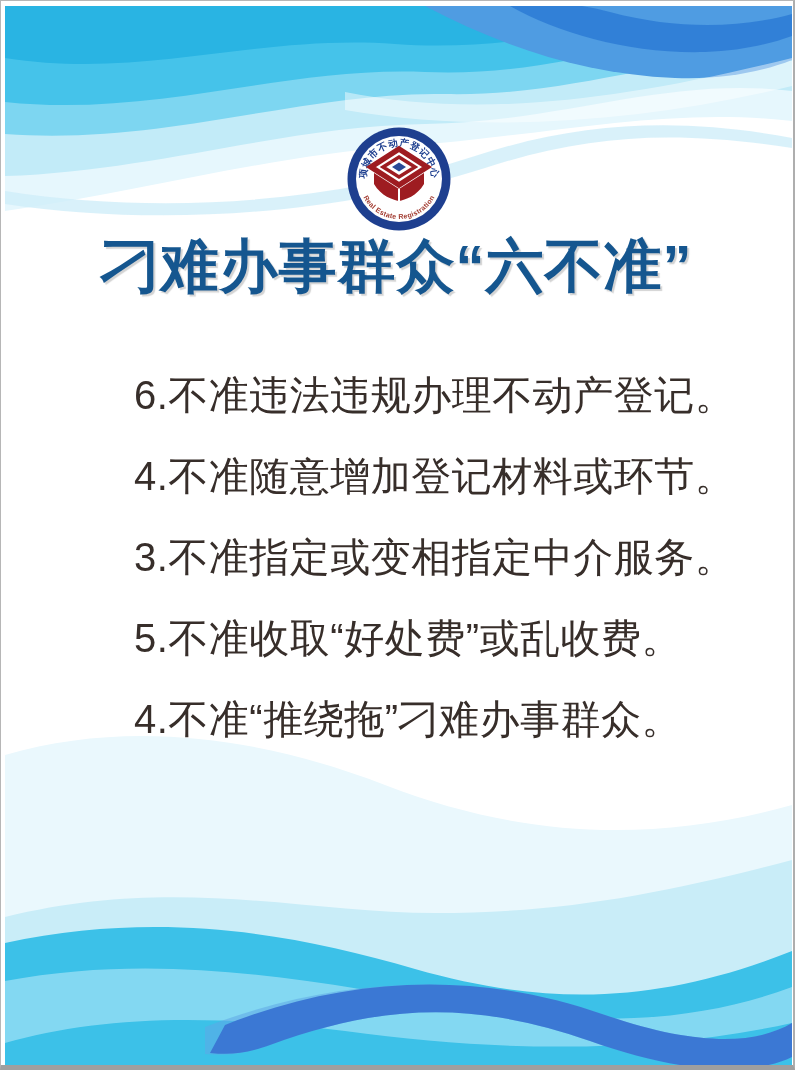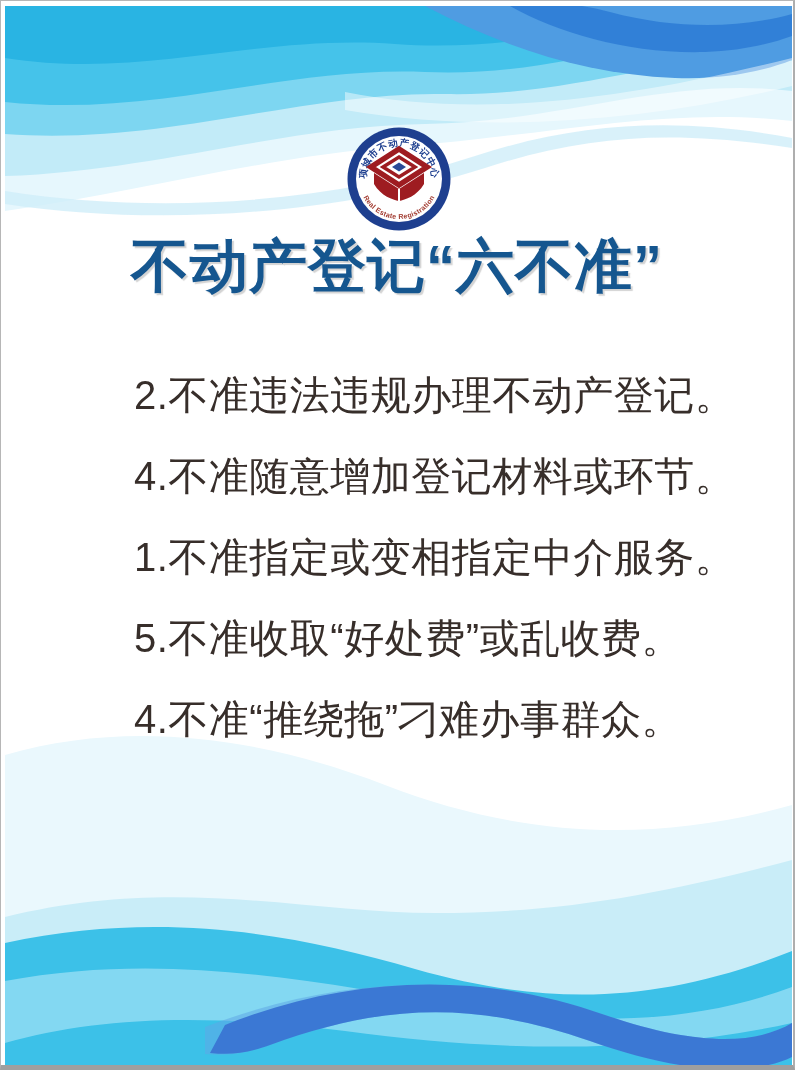--- a/index.html
+++ b/index.html
@@ -75,23 +75,23 @@
       <g>
         <path d="M52,22 L80,40 L52,58 L24,40 Z" fill="none" stroke="#9e1c21" stroke-width="5.5"></path>
         <path d="M52,30 L68,40 L52,50 L36,40 Z" fill="none" stroke="#9e1c21" stroke-width="3.5"></path>
         <path d="M52,35.5 L59,40 L52,44.5 L45,40 Z" fill="#2a4a97"></path>
         <path d="M27,46 L52,62 L77,46 L77,57 C70,69 58,73 52,74 C46,73 34,69 27,57 Z" fill="#9e1c21"></path>
         <path d="M52,62 L52,74" stroke="#ffffff" stroke-width="2"></path>
       </g>
     </svg>
   </div>
 
-  <div class="poster-title">不动产登记“六不准”</div>
+  <div class="poster-title">刁难办事群众“六不准”</div>
 
   <div class="rules">
-    <div class="rule">2.不准违法违规办理不动产登记。</div>
+    <div class="rule">6.不准违法违规办理不动产登记。</div>
     <div class="rule">4.不准随意增加登记材料或环节。</div>
-    <div class="rule">1.不准指定或变相指定中介服务。</div>
+    <div class="rule">3.不准指定或变相指定中介服务。</div>
     <div class="rule">5.不准收取“好处费”或乱收费。</div>
     <div class="rule">4.不准“推绕拖”刁难办事群众。</div>
   </div>
 
 </div>
 
 </body></html>

